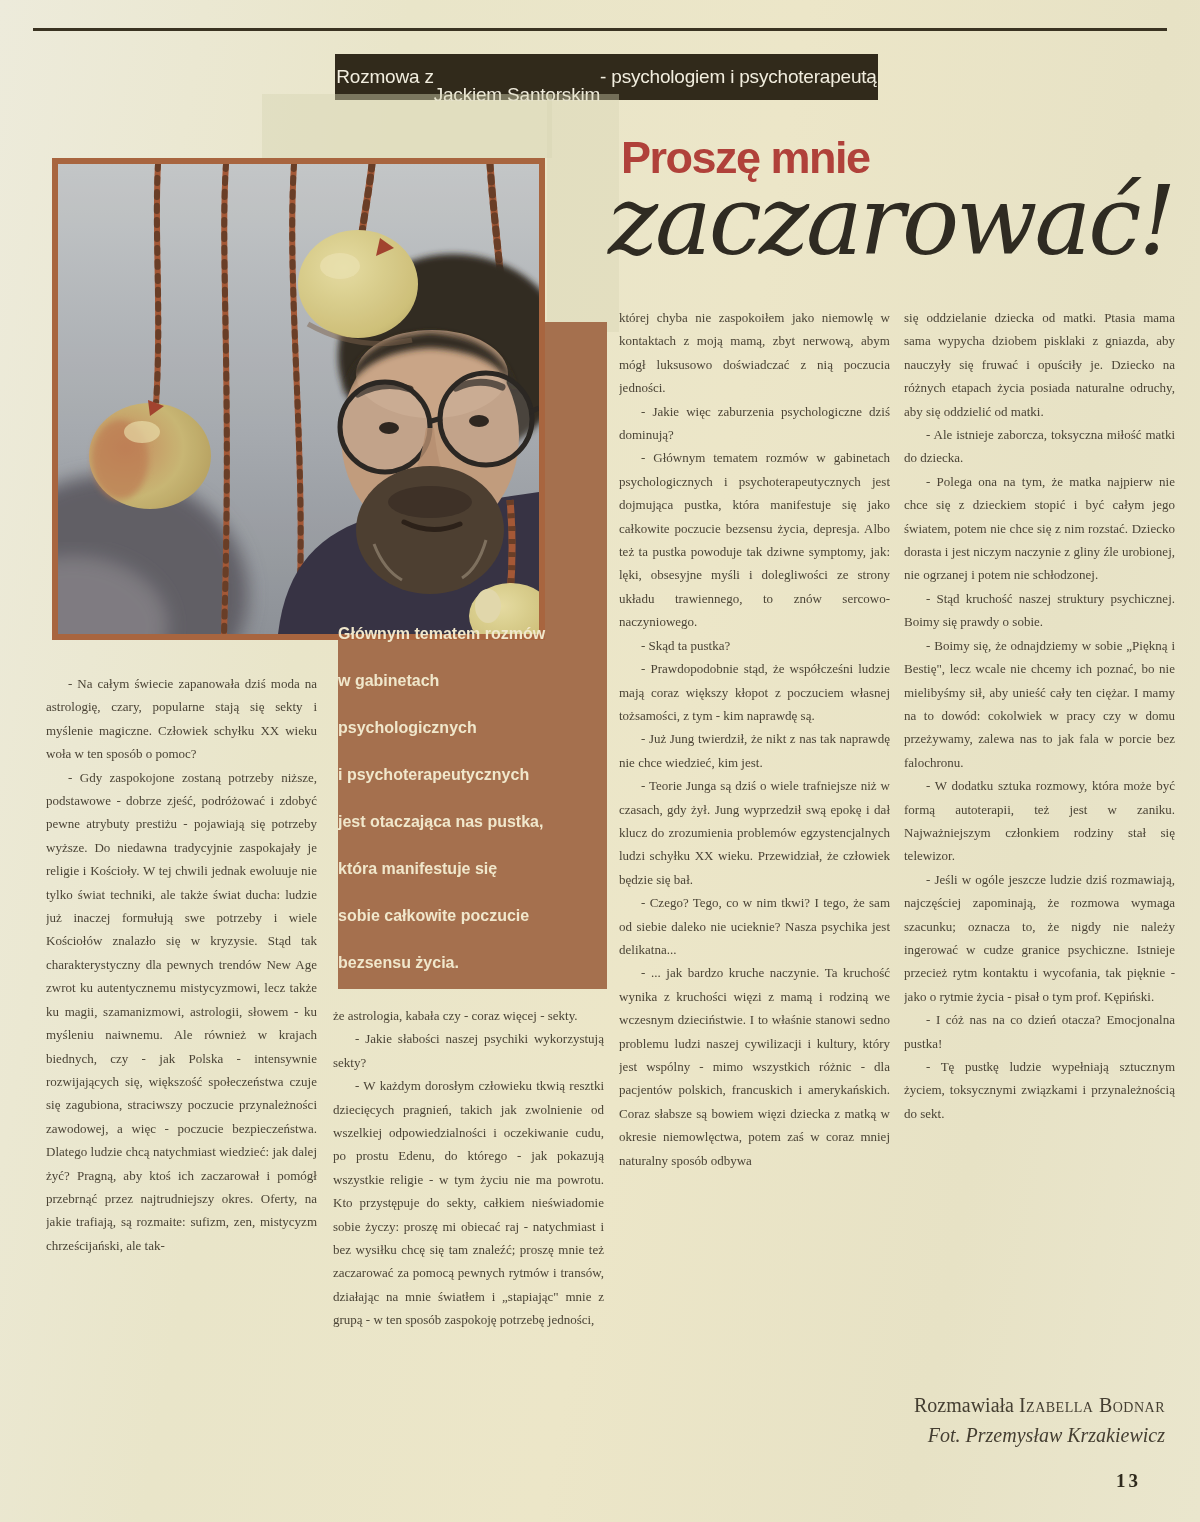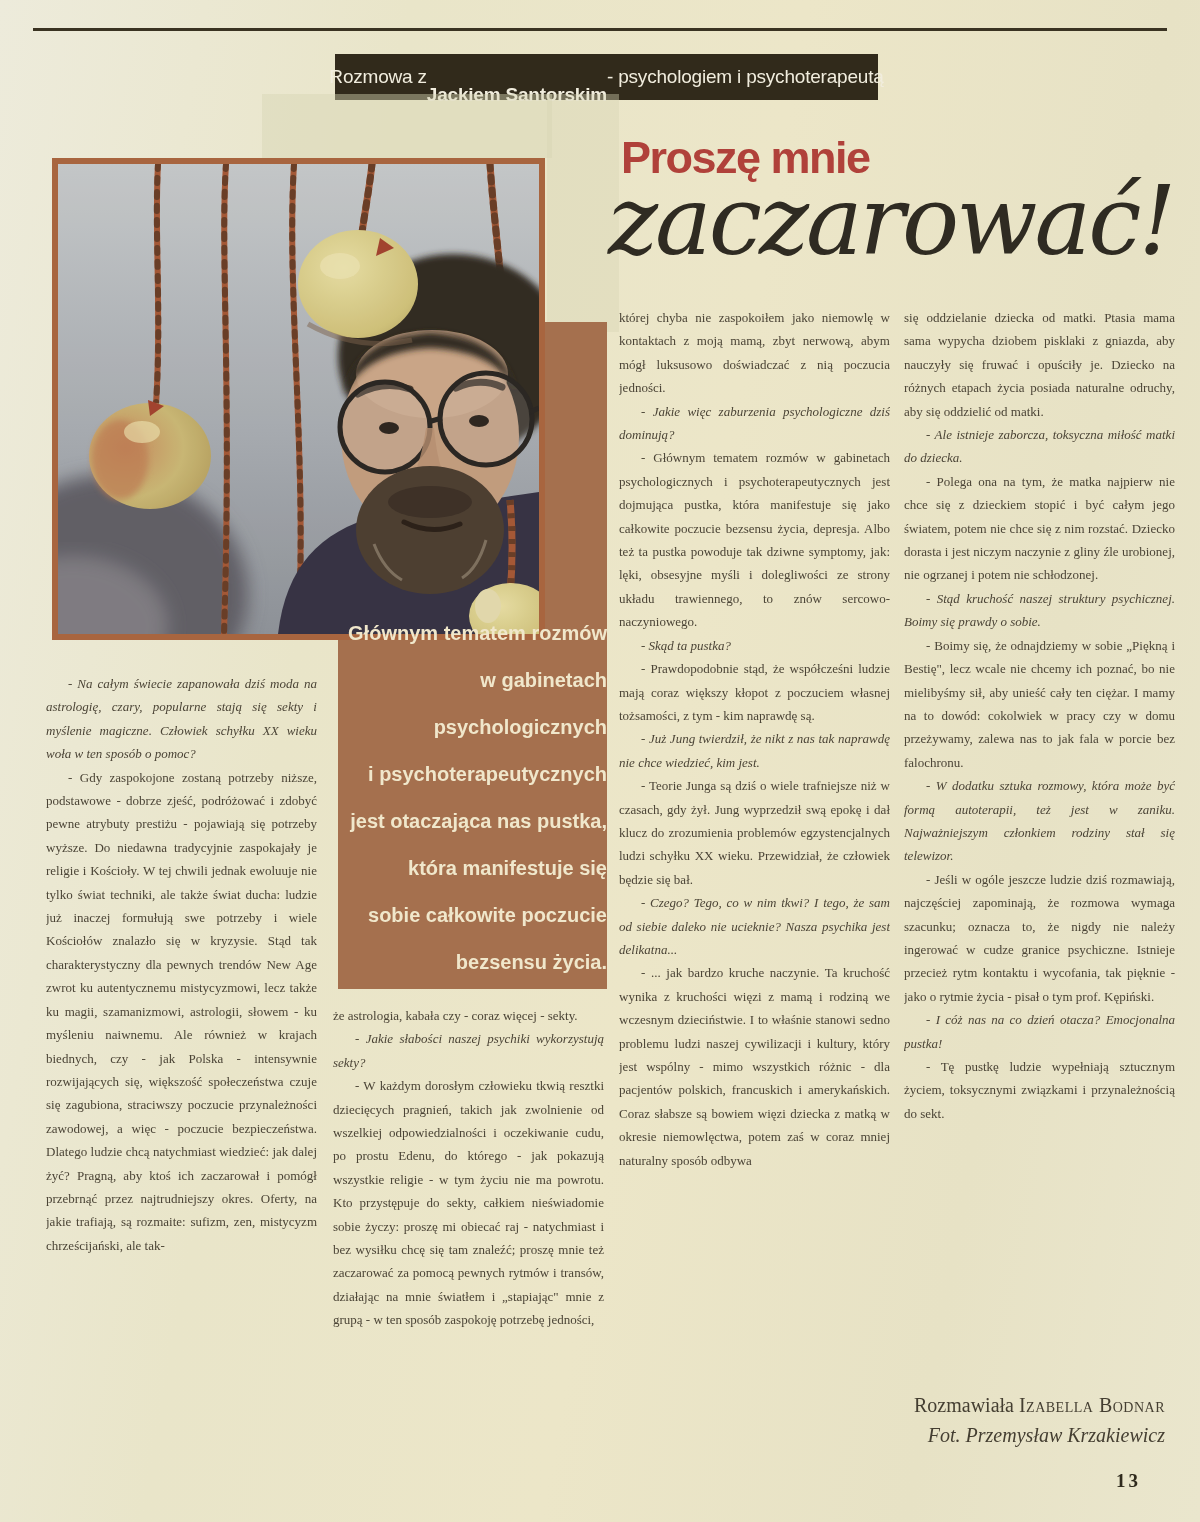--- a/index.html
+++ b/index.html
@@ -7,34 +7,34 @@
     position:relative; width:1200px; height:1522px; overflow:hidden;
     background:linear-gradient(100deg,#edebdb 0%, #e9e5c9 28%, #ece6c8 55%, #e7e2c5 80%, #eae6cd 100%);
     font-family:"Liberation Serif", serif;
   }
   .toprule{position:absolute;left:33px;top:28px;width:1134px;height:3px;background:#3a3322;}
   .kicker-band{
     position:absolute;left:335px;top:54px;width:543px;height:46px;background:#312a1b;
     color:#f1edde;font-family:"Liberation Sans",sans-serif;font-size:19px;
     display:flex;align-items:center;justify-content:center;letter-spacing:-0.2px;white-space:nowrap;
   }
-  .kicker-band b{font-weight:bold;margin-top:35px;}
+  .kicker-band b{font-weight:normal;margin-top:35px;}
   .tint{position:absolute;background:#d8d4b4;}
   .tint-h{left:262px;top:94px;width:290px;height:64px;opacity:.45;}
   .tint-v{left:547px;top:94px;width:72px;height:238px;opacity:.4;}
   .quote-box{position:absolute;left:338px;top:322px;width:269px;height:667px;background:#a5704e;z-index:1;}
   .photo-frame{
     position:absolute;left:52px;top:158px;width:493px;height:482px;z-index:2;
     border:6px solid #a8653f;box-sizing:border-box;background:#a0a4aa;
   }
   .photo-frame svg{display:block;}
   .quote-text{
     position:absolute;left:338px;top:610px;width:269px;z-index:3;
-    font-family:"Liberation Sans",sans-serif;font-weight:bold;font-size:20px;line-height:47px;
-    color:#f0e7cb;text-align:right;
+    font-family:"Liberation Sans",sans-serif;font-weight:bold;font-size:16px;line-height:47px;
+    color:#f0e7cb;text-align:left;
   }
   .title-kicker{
     position:absolute;left:621px;top:132px;
     font-family:"Liberation Sans",sans-serif;font-weight:bold;font-size:45px;letter-spacing:-1.5px;
     color:#b0413a;z-index:4;white-space:nowrap;
   }
   .headline{
     position:absolute;left:608px;top:168px;width:585px;
     font-family:"DejaVu Serif",serif;font-style:italic;font-size:95px;line-height:1.12;
     letter-spacing:-3px;color:#2f2b22;z-index:4;white-space:nowrap;
@@ -42,21 +42,21 @@
   .col{
     position:absolute;width:271px;overflow:hidden;
     font-size:13px;line-height:23.4px;color:#4b4436;text-align:justify;
   }
   #col1{left:46px;top:672px;height:828px;}
   #col2{left:333px;top:1004px;height:516px;}
   #col3{left:619px;top:306px;height:1214px;}
   #col4{left:904px;top:306px;height:1040px;}
   .para{margin:0;text-indent:22px;}
   .cont{text-indent:0;}
-  .q{font-style:italic;}
+  .q{}
   .credits{
     position:absolute;left:710px;top:1390px;width:455px;text-align:right;
     font-size:20px;line-height:30px;color:#443e31;
   }
   .cr-label{margin-right:5px;}
   .sc{font-variant:small-caps;letter-spacing:0.5px;}
   .photo-credit{font-style:italic;}
   .pagenum{
     position:absolute;left:1116px;top:1470px;
     font-family:Liberation Serif, serif;font-weight:bold;font-size:19px;letter-spacing:3px;color:#2f2a1d;

